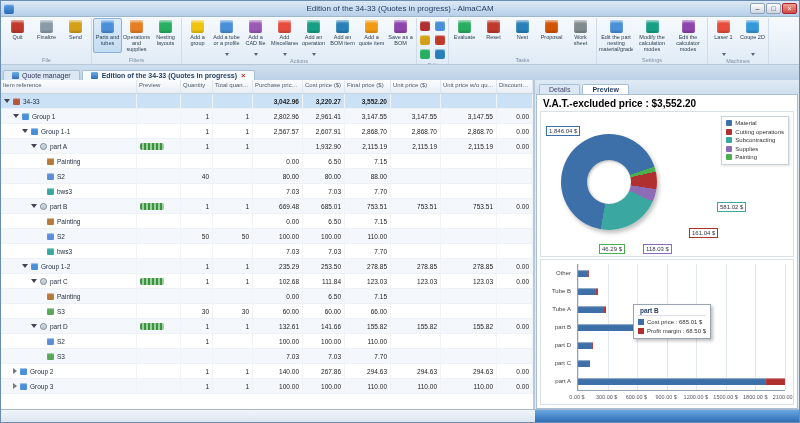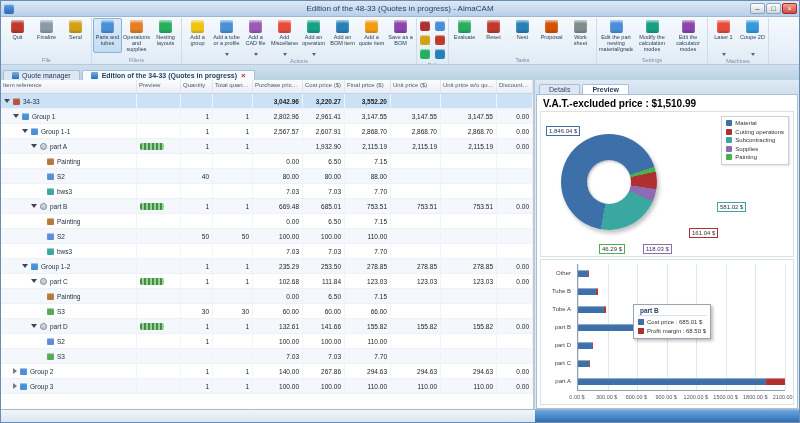--- a/index.html
+++ b/index.html
@@ -97,21 +97,21 @@
 .footer{height:13px;display:flex;border-top:1px solid #a8b8c8;flex:none;}
 .footer-left{width:534px;flex:none;background:linear-gradient(#f0f5fa,#dce6f0);}
 .footer-right{flex:1;background:linear-gradient(#6aa8e0,#2f6db5);}
 </style>
 </head>
 <body>
 
 <div id="app">
   <div class="titlebar">
     <span class="app-logo"></span>
-    <span class="title-text">Edition of the 48-33 (Quotes in progress) - AlmaCAM</span>
+    <span class="title-text">Edition of the 34-33 (Quotes in progress) - AlmaCAM</span>
     <span class="win-controls">
       <span class="win-btn">–</span>
       <span class="win-btn">□</span>
       <span class="win-btn close">×</span>
     </span>
   </div>
 
 
   <div class="ribbon" id="ribbon">
       <div class="rgroup">
@@ -628,21 +628,21 @@
           </div>
         </div>
     </div>
 
     <div class="right">
       <div class="rp-tabs">
         <span class="rp-tab">Details</span>
         <span class="rp-tab active">Preview</span>
       </div>
       <div class="rp-body">
-        <div class="vat-title">V.A.T.-excluded price : $1,510.99</div>
+        <div class="vat-title">V.A.T.-excluded price : $3,552.20</div>
 
         <div class="donut-sec">
           <div class="donut" id="donut" style="background: conic-gradient(from 190deg, rgb(61, 111, 168) 0deg, rgb(61, 111, 168) 241.5deg, rgb(76, 175, 80) 241.5deg, rgb(76, 175, 80) 247.5deg, rgb(176, 48, 48) 247.5deg, rgb(176, 48, 48) 268.6deg, rgb(142, 107, 181) 268.6deg, rgb(142, 107, 181) 284deg, rgb(58, 168, 160) 284deg, rgb(58, 168, 160) 360deg);"></div>
           <div class="legend" id="legend">
               <div class="leg-item">
                 <span class="leg-sw" style="background: rgb(61, 111, 168);"></span>
                 <span>Material</span>
               </div>
               <div class="leg-item">
                 <span class="leg-sw" style="background: rgb(176, 48, 48);"></span>

